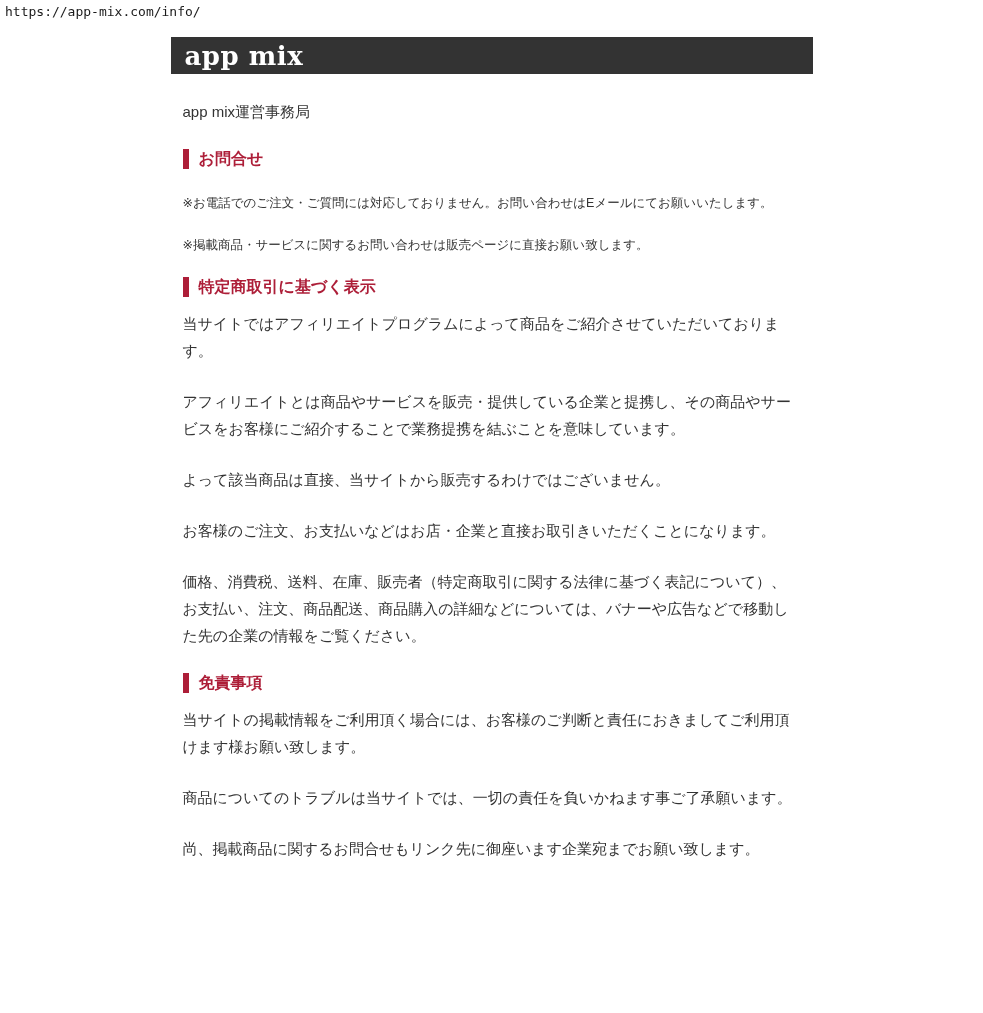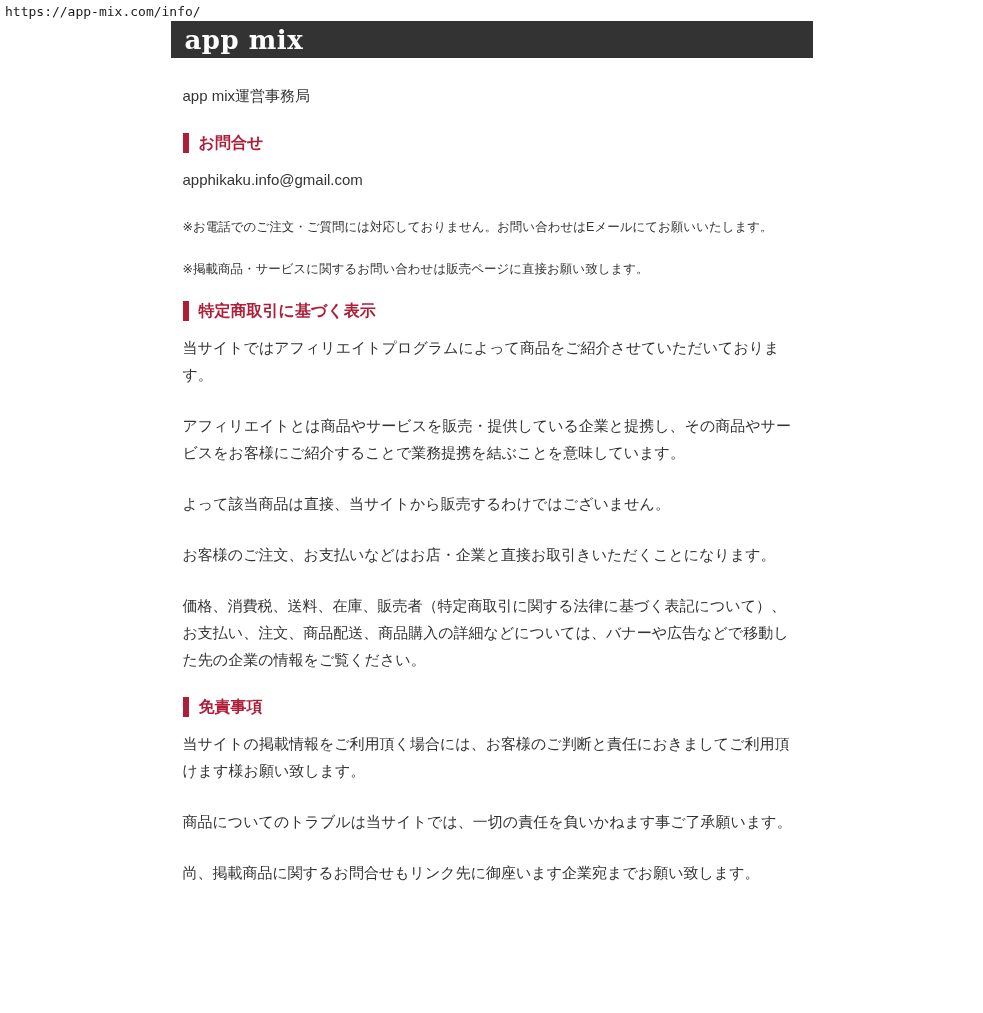--- a/index.html
+++ b/index.html
@@ -10,21 +10,21 @@
     font-family: "Liberation Sans", "DejaVu Sans", sans-serif;
     color: var(--body_text, #333333);
   }
   body { width: 983px; }
 
   .url-line {
     font-family: "DejaVu Sans Mono", monospace;
     font-size: 13px;
     color: #1a1a1a;
     padding: 4px 0 3px 5px;
-    height: 21px;
+    height: 37px;
     white-space: nowrap;
   }
 
   .container {
     width: 642px;
     margin: 0 auto;
   }
 
   .site-header {
     background: var(--header_bg, #333333);
@@ -86,21 +86,20 @@
   <header class="site-header">
     <h1>app mix</h1>
   </header>
 
   <main class="content">
 
     <p class="operator">app mix運営事務局</p>
 
     <section>
       <h2 class="sec-heading">お問合せ</h2>
-      <p class="email">apphikaku.info@gmail.com</p>
       <p class="note">※お電話でのご注文・ご質問には対応しておりません。お問い合わせはEメールにてお願いいたします。</p>
       <p class="note">※掲載商品・サービスに関するお問い合わせは販売ページに直接お願い致します。</p>
     </section>
 
     <section class="gap-top">
       <h2 class="sec-heading">特定商取引に基づく表示</h2>
       <p>当サイトではアフィリエイトプログラムによって商品をご紹介させていただいております。</p>
       <p>アフィリエイトとは商品やサービスを販売・提供している企業と提携し、その商品やサービスをお客様にご紹介することで業務提携を結ぶことを意味しています。</p>
       <p>よって該当商品は直接、当サイトから販売するわけではございません。</p>
       <p>お客様のご注文、お支払いなどはお店・企業と直接お取引きいただくことになります。</p>

